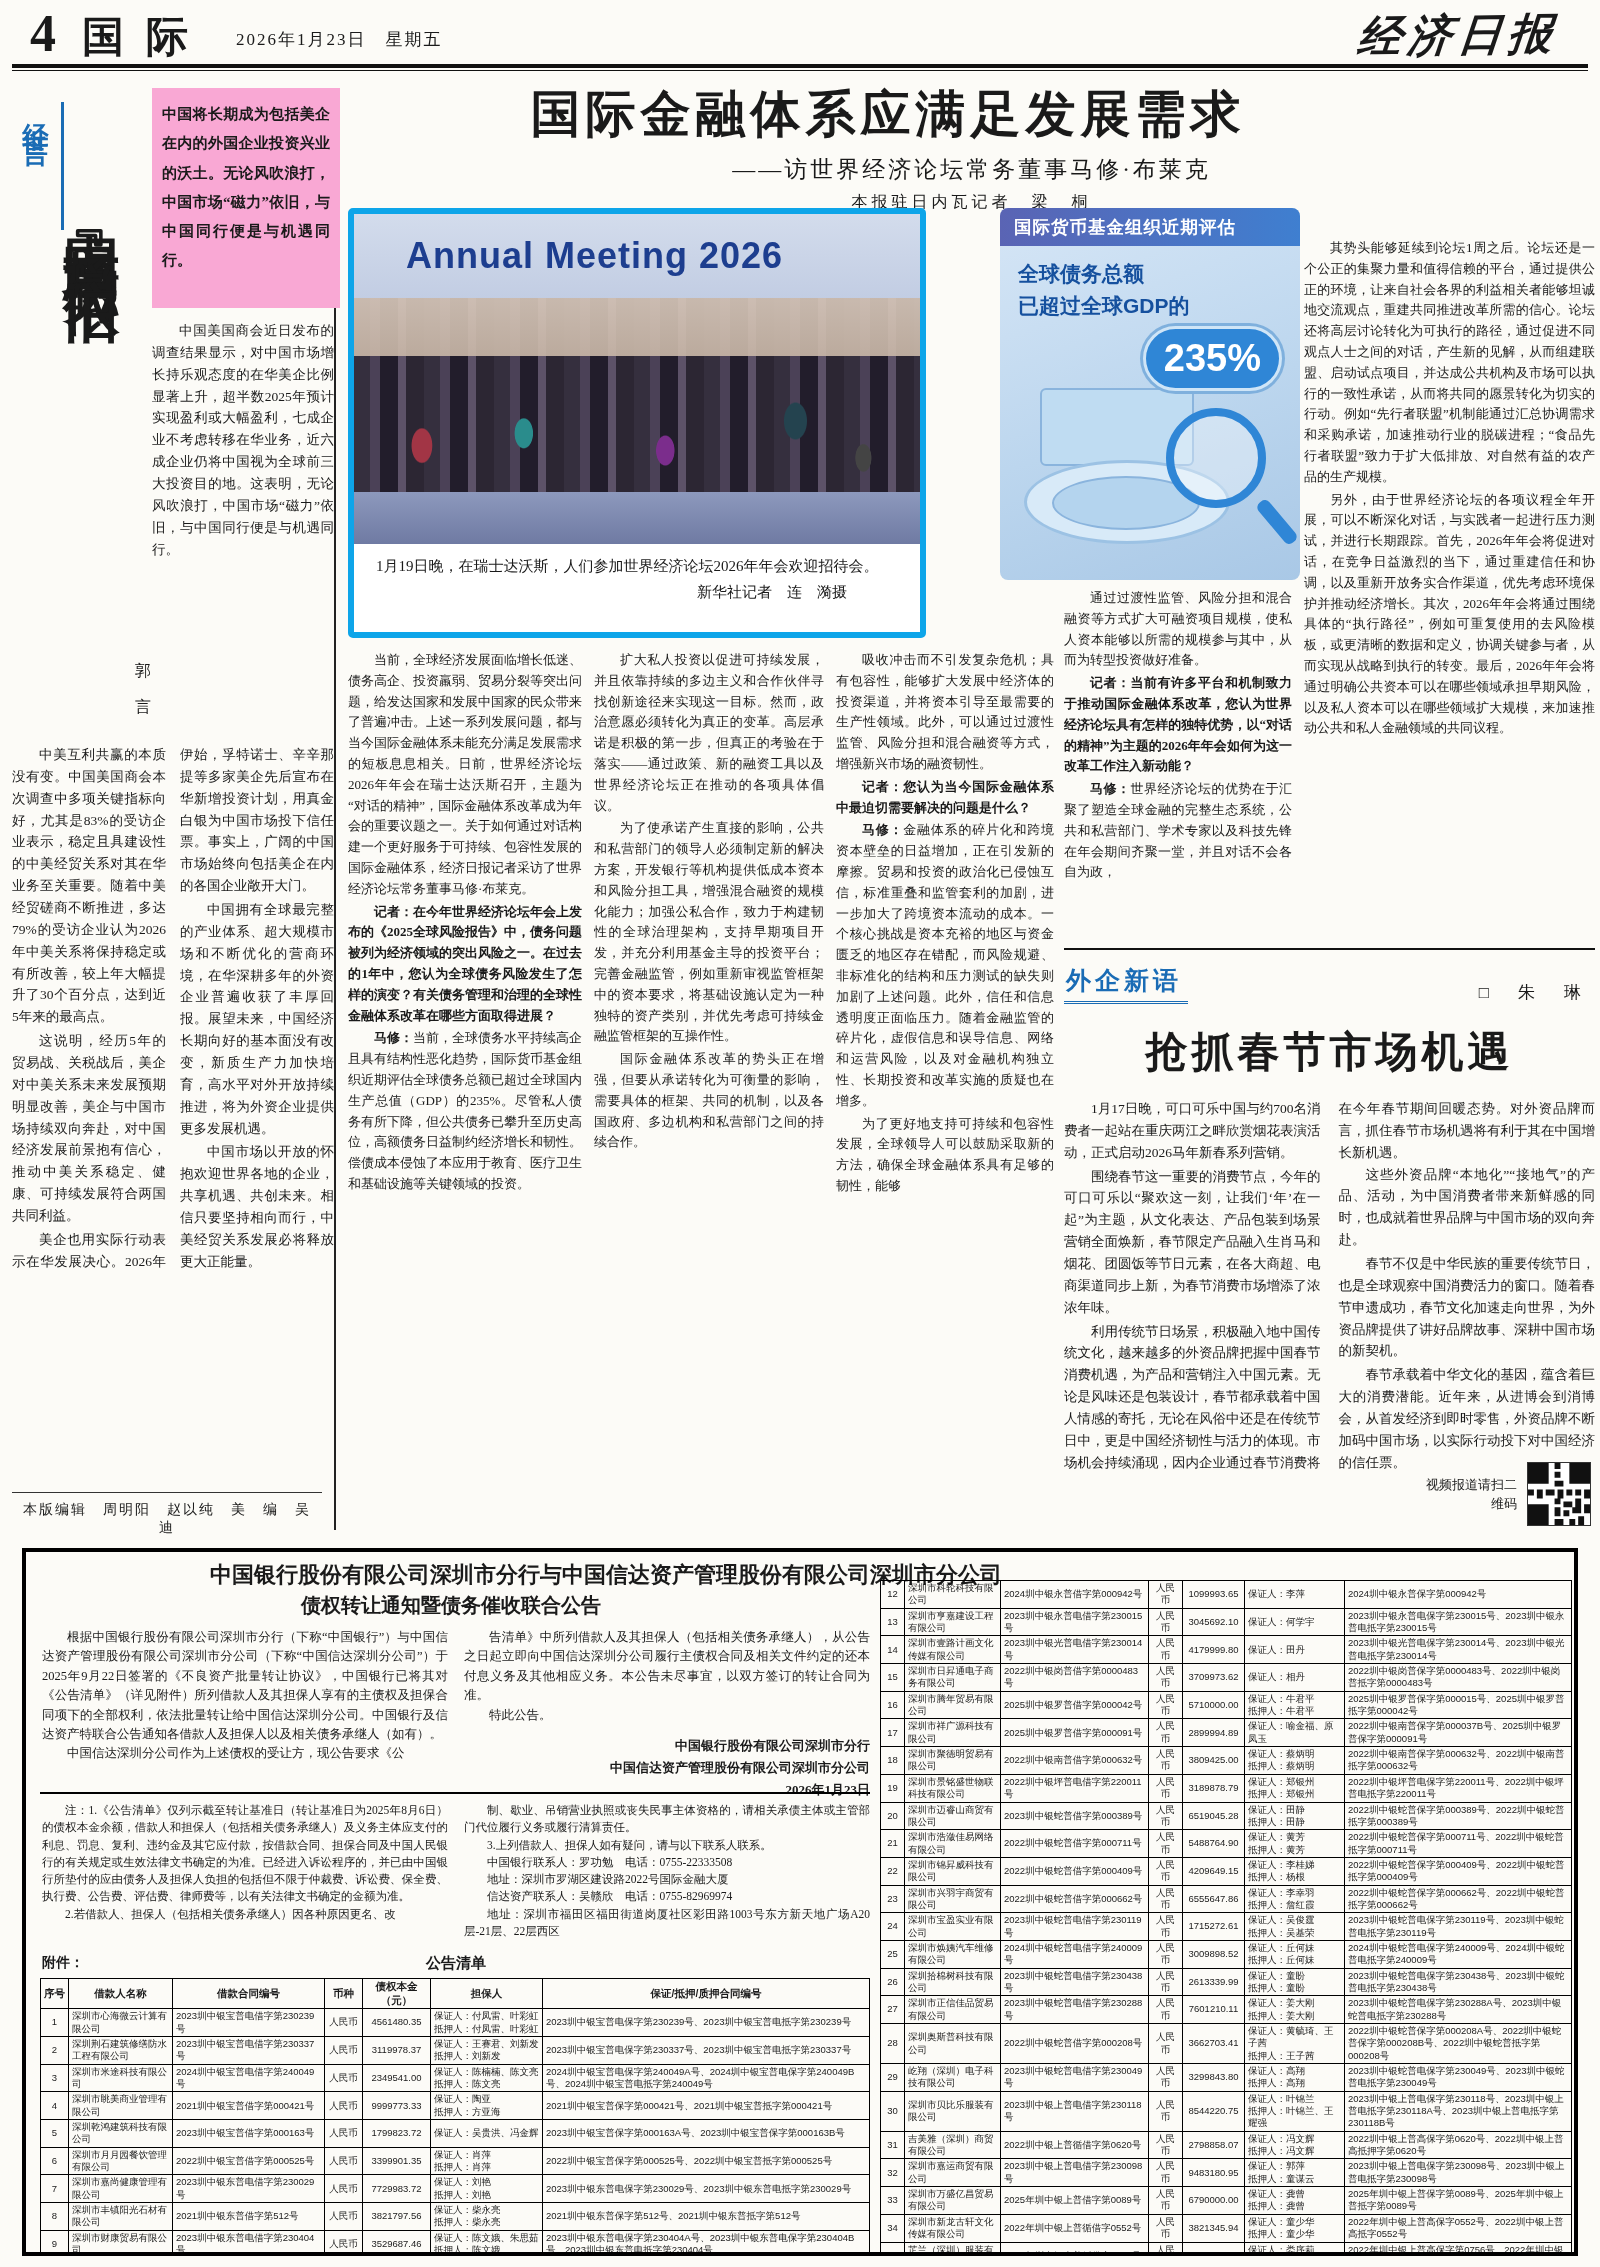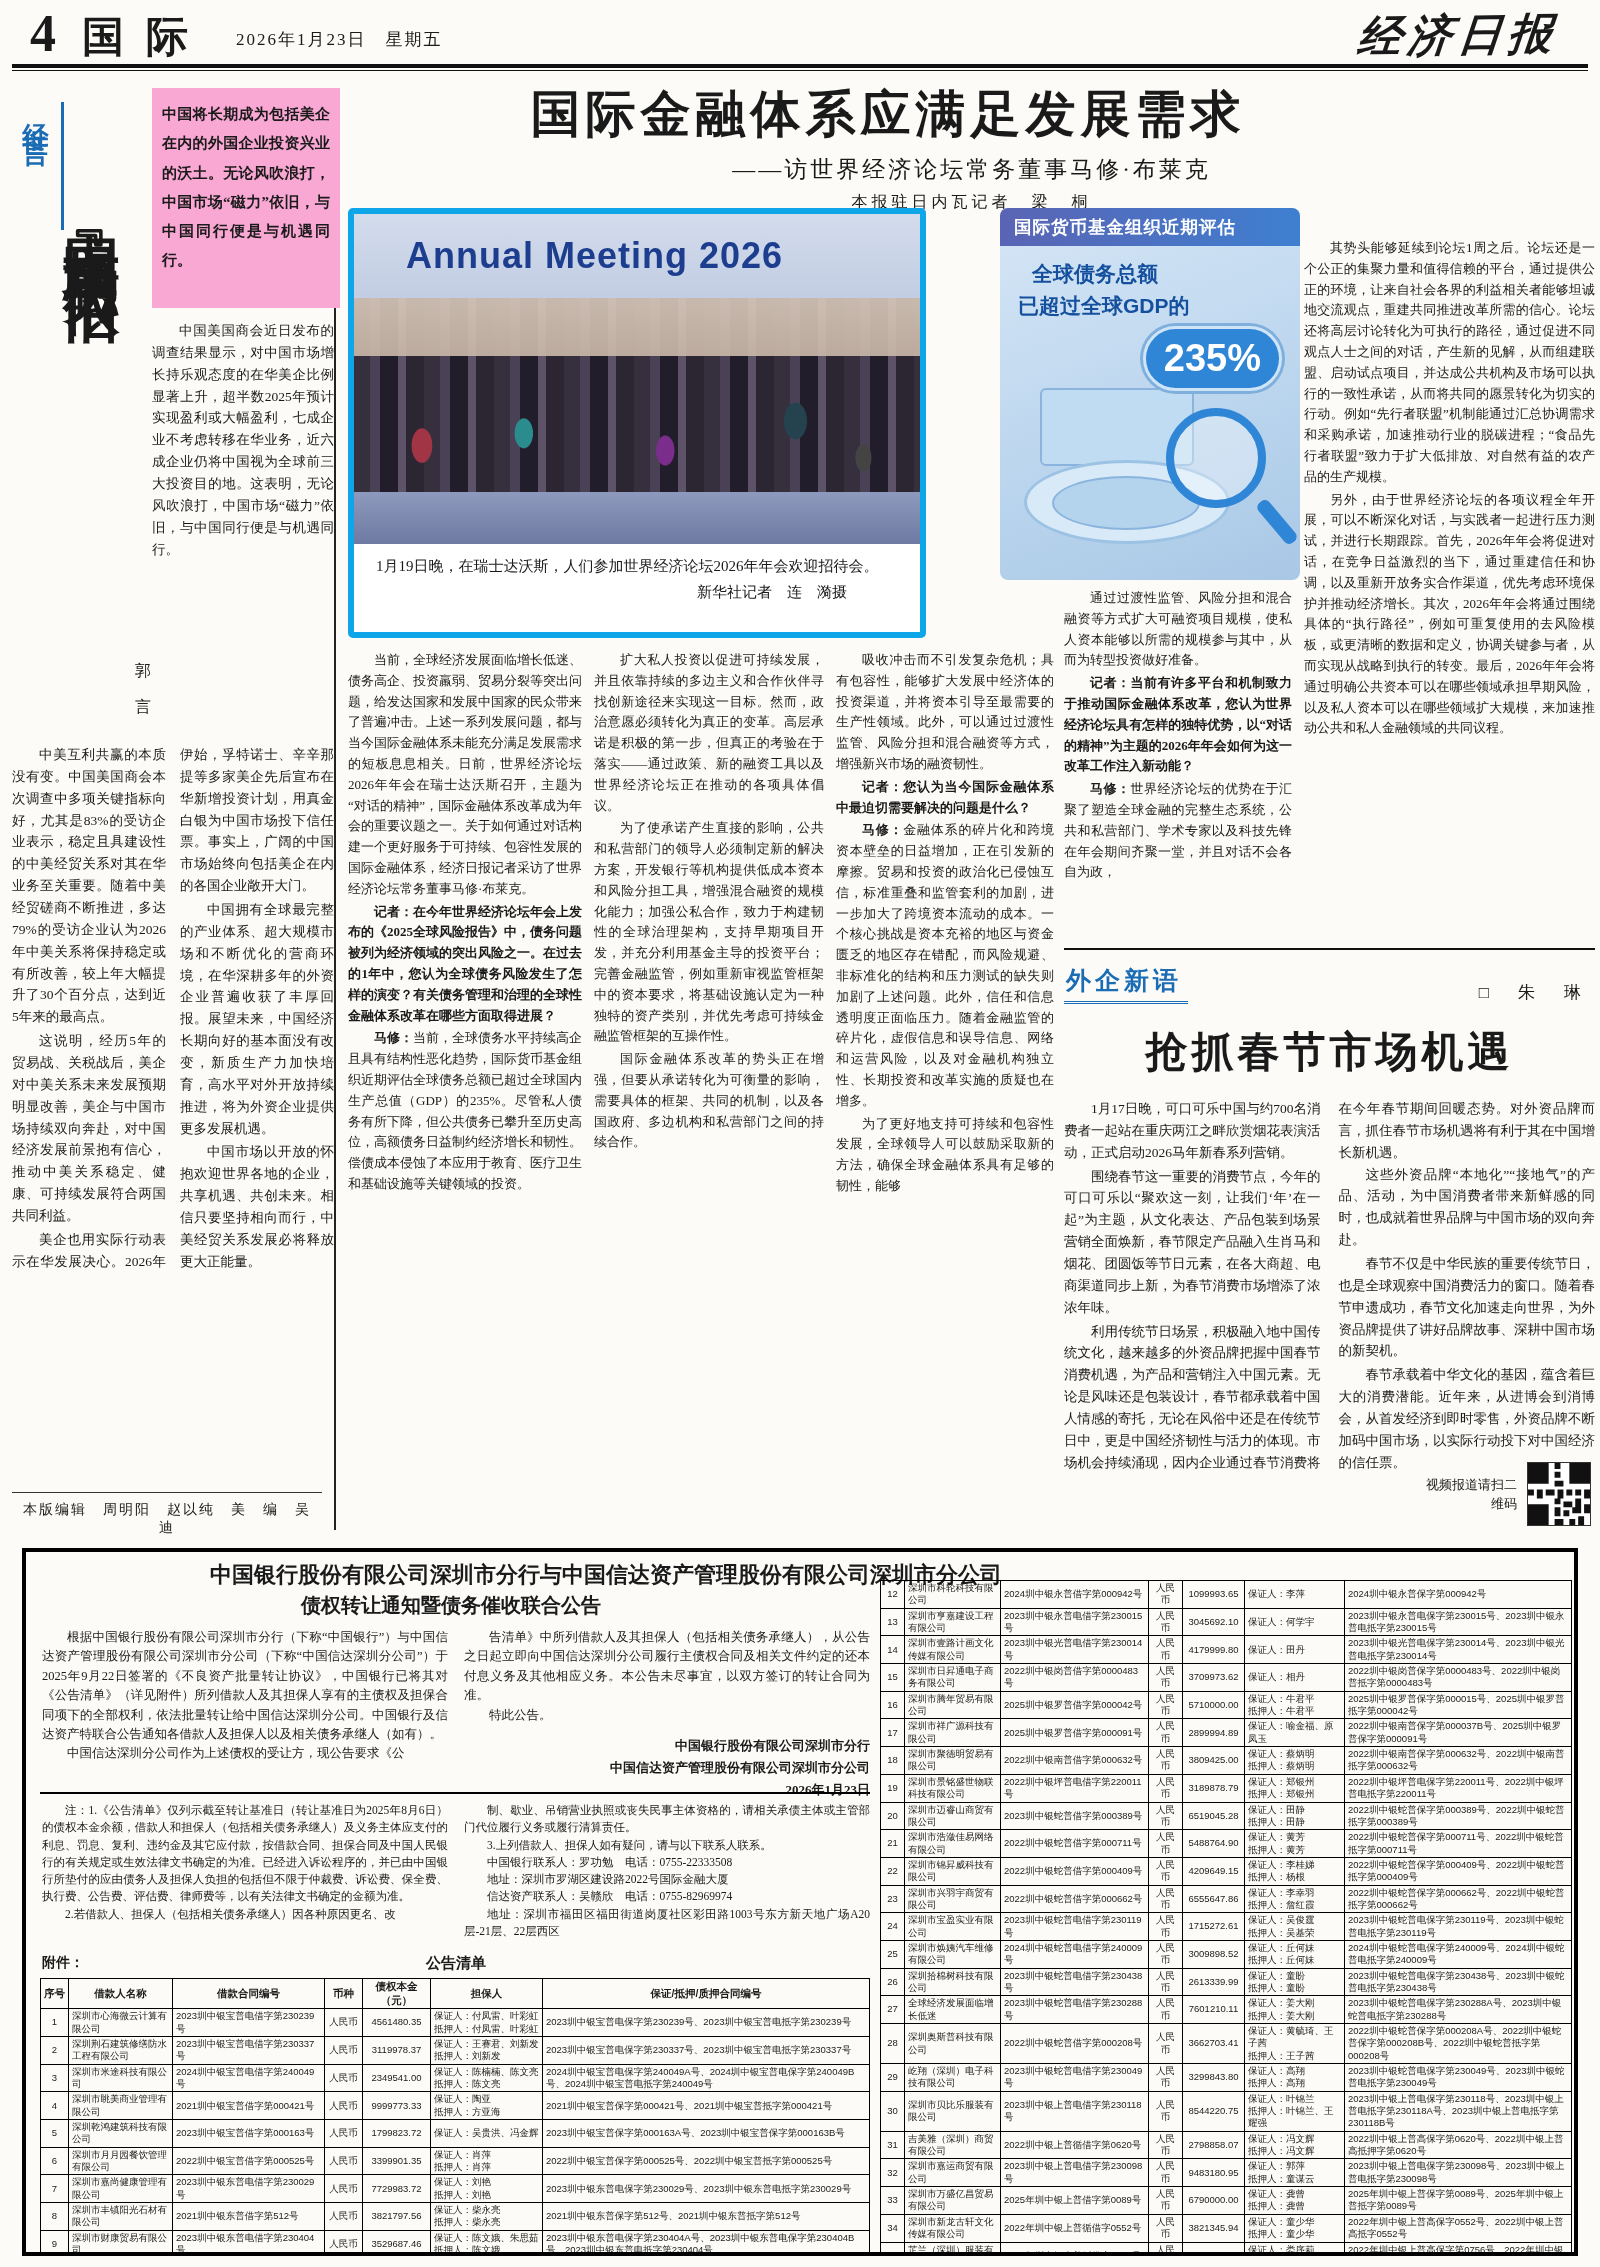--- a/index.html
+++ b/index.html
@@ -57,21 +57,21 @@
   .ph-crowd:after{content:"";position:absolute;left:0;bottom:0;right:0;height:52px;
        background:linear-gradient(#8d99bd,#6f7aa3);}
   .ph-cap{height:94px;background:#fff;padding:10px 13px 0 22px;font-size:15px;line-height:1.7;box-sizing:border-box;}
   .ph-credit{display:block;text-align:right;padding-right:60px;}
   
   .info{position:absolute;left:652px;top:120px;width:300px;height:372px;border-radius:8px;overflow:hidden;
         background:linear-gradient(160deg,#d6e6f6 0%,#bcd6ee 55%,#a9c8e6 100%);
         font-family:"Liberation Sans","DejaVu Sans",sans-serif;}
   .info-hd{background:linear-gradient(90deg,#5a64b4,#3f7fd0);color:#fff;font-size:17.5px;font-weight:bold;
            padding:7px 0 7px 14px;letter-spacing:1px;}
-  .info-t1{margin:14px 0 0 32px;font-size:21px;font-weight:bold;color:#15509e;}
+  .info-t1{margin:14px 0 0 18px;font-size:21px;font-weight:bold;color:#15509e;}
   .info-t2{margin:4px 0 0 18px;font-size:21px;font-weight:bold;color:#15509e;}
   .info-badge{position:absolute;right:18px;top:118px;background:#2f86d6;color:#fff;font-size:38px;
               font-weight:bold;padding:8px 18px;border-radius:40px;border:3px solid #cfe5f7;
               box-shadow:0 0 0 3px #7fb0dd;}
   .info-panel{position:absolute;left:40px;top:180px;width:150px;height:74px;background:#bfdcf2;
               border:2px solid #8ab4dd;border-radius:6px;}
   .info-disc{position:absolute;left:24px;top:252px;width:200px;height:78px;background:#d8eaf8;
              border:3px solid #9cc2e4;border-radius:50%;}
   .info-disc2{position:absolute;left:52px;top:268px;width:144px;height:50px;background:#b4d4ee;
              border:2px solid #8ab4dd;border-radius:50%;}
@@ -547,21 +547,21 @@
               <td class="c1">深圳拾棉树科技有限公司</td>
               <td class="c2">2023圳中银蛇普电借字第230438号</td>
               <td class="c3">人民币</td>
               <td class="c4">2613339.99</td>
               <td class="c5">保证人：童盼
 抵押人：童盼</td>
               <td class="c6">2023圳中银蛇普电保字第230438号、2023圳中银蛇普电抵字第230438号</td>
             </tr>
             <tr>
               <td class="c0">27</td>
-              <td class="c1">全球经济发展面临增长低迷</td>
+              <td class="c1">深圳市正信佳品贸易有限公司</td>
               <td class="c2">2023圳中银蛇普电借字第230288号</td>
               <td class="c3">人民币</td>
               <td class="c4">7601210.11</td>
               <td class="c5">保证人：姜大刚
 抵押人：姜大刚</td>
               <td class="c6">2023圳中银蛇普电保字第230288A号、2023圳中银蛇普电抵字第230288号</td>
             </tr>
             <tr>
               <td class="c0">28</td>
               <td class="c1">深圳奥斯普科技有限公司</td>

